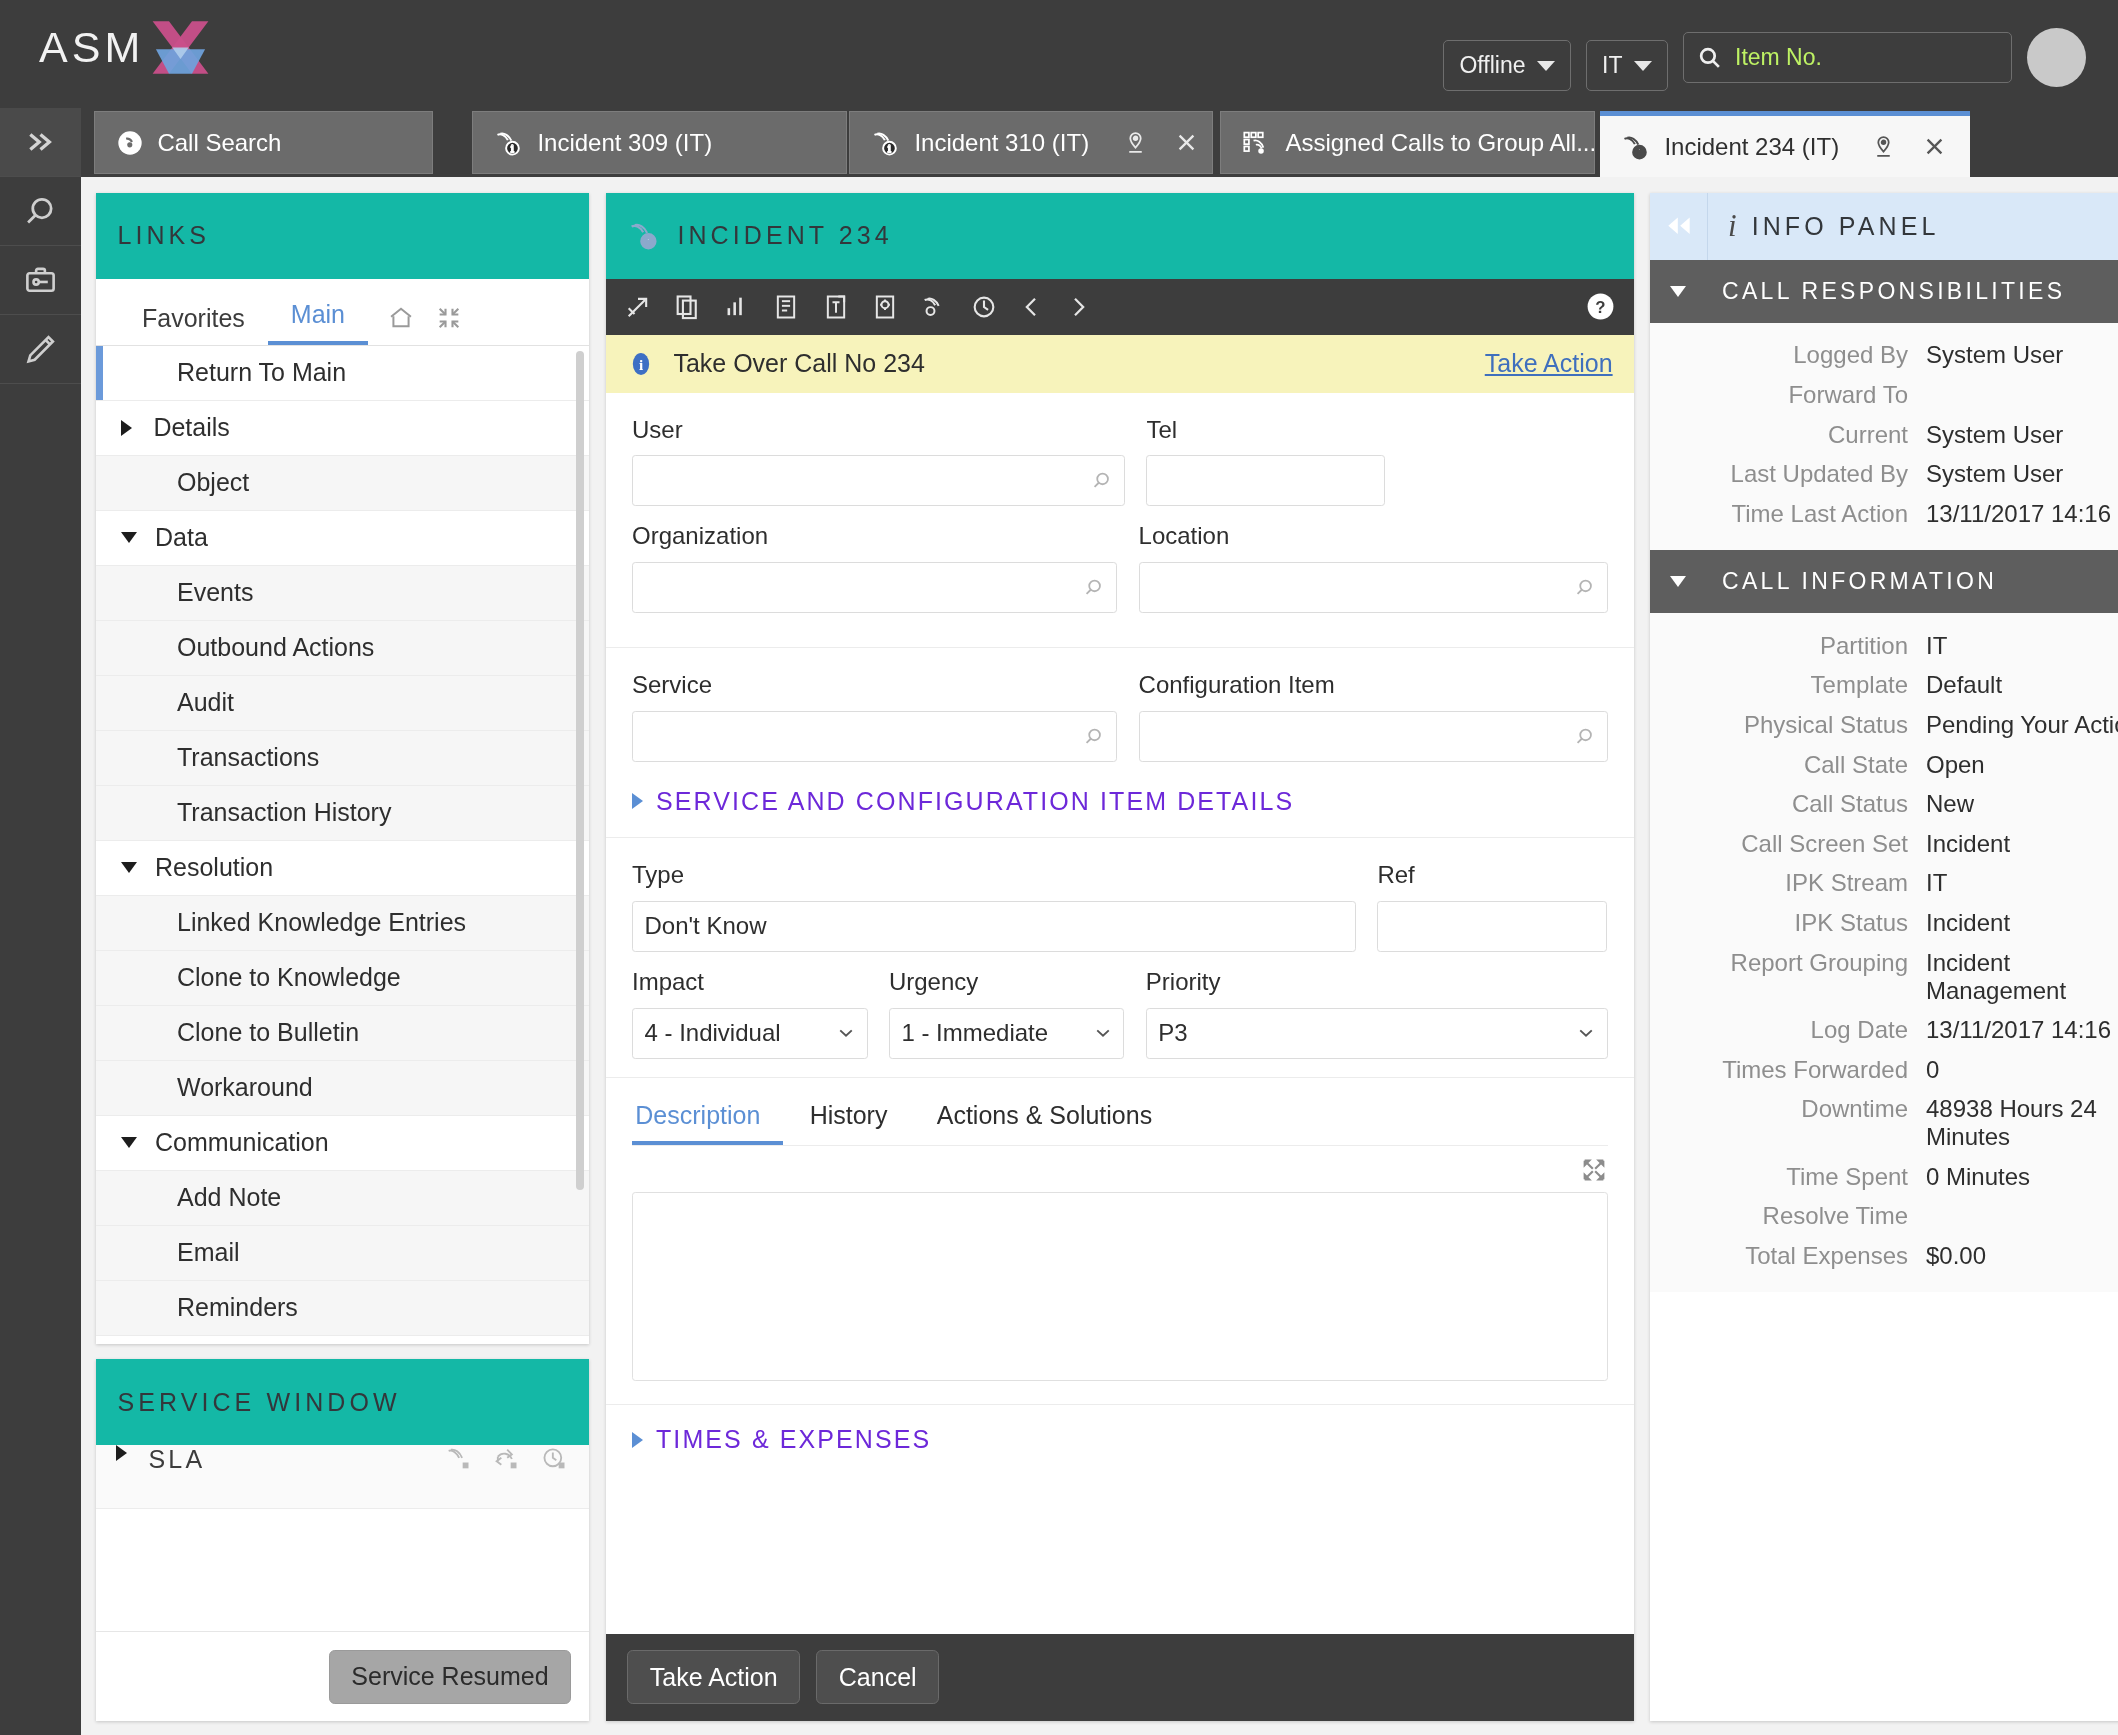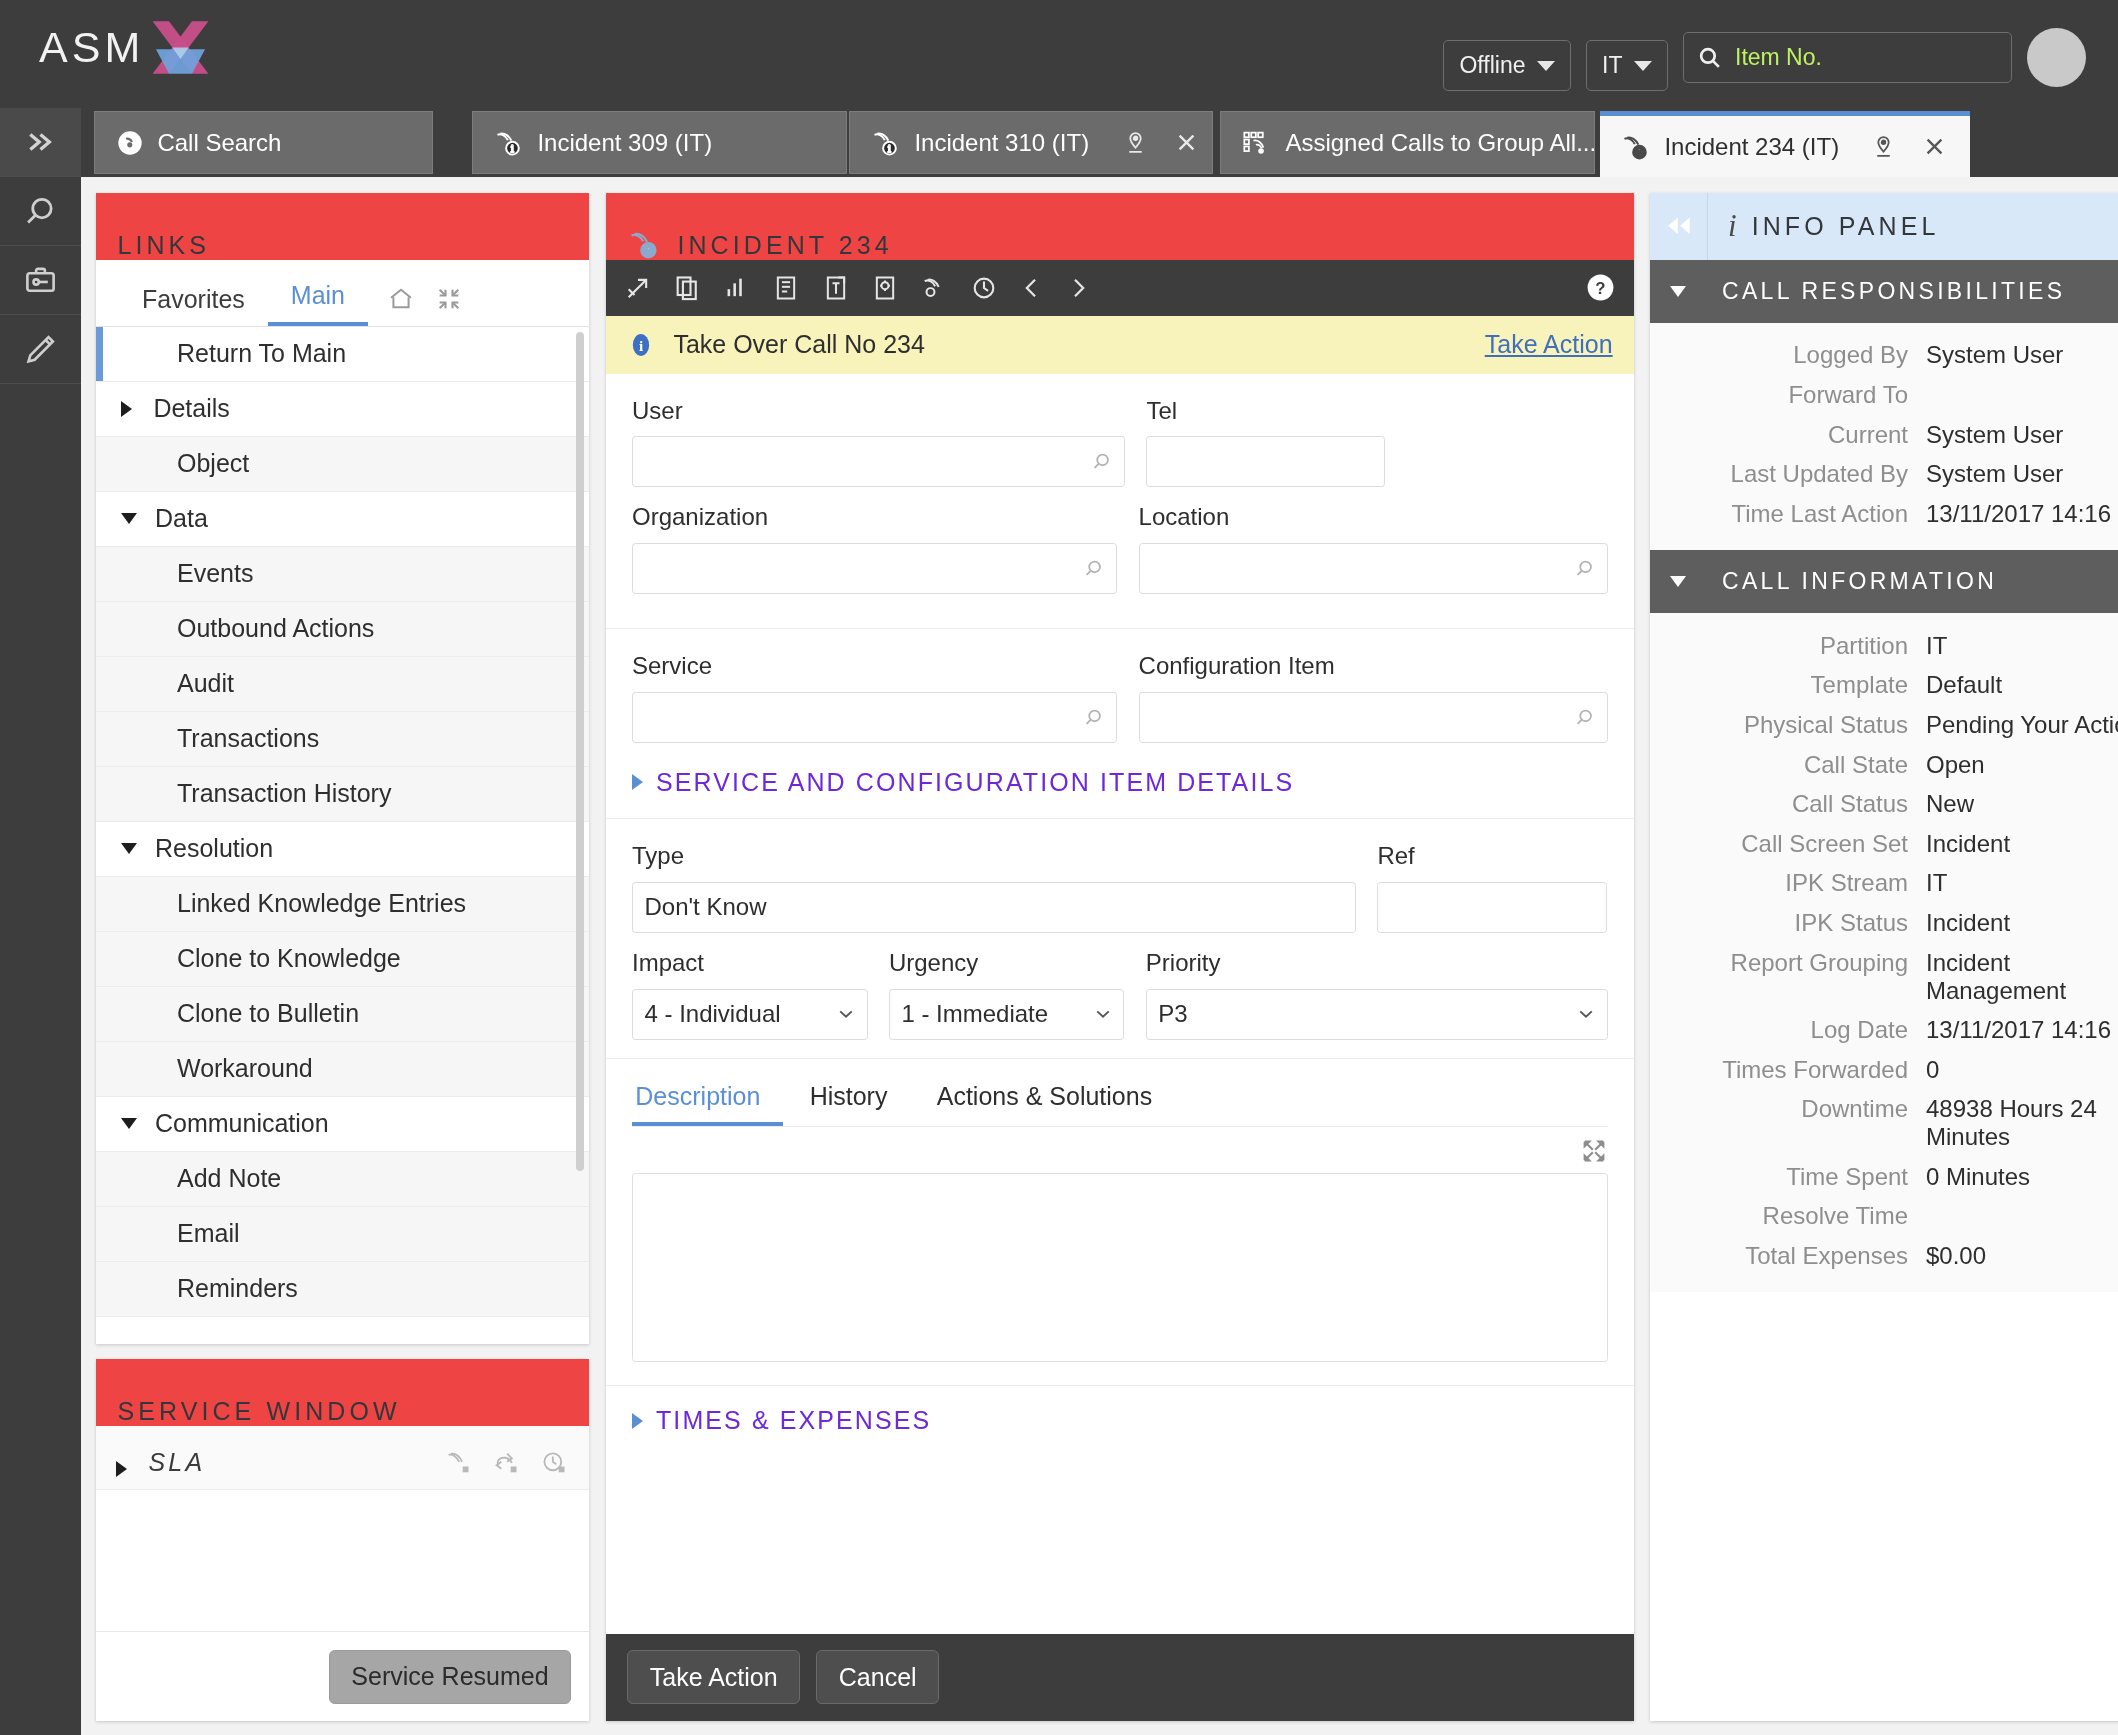--- a/index.html
+++ b/index.html
@@ -80,21 +80,21 @@
 
   
   .canvas {
     position: absolute; left: 81px; top: 177px;
     width: 2038px; height: 1559px; background: #f2f2f2;
   }
 
   
   .panel { background: #fff; box-shadow: 0 0.8px 3.3px rgba(0,0,0,.18); }
   .panel-head {
-    background: #ef4444; height: 67px; display: flex; align-items: flex-end;
+    background: #14b8a6; height: 86px; display: flex; align-items: center;
     padding: 0 21.4px; gap: 15px;
   }
   .panel-title {
     font-size: 25px; letter-spacing: 4.1px; color: #33373b; font-weight: 400;
   }
 
   
   .links {
     position: absolute; left: 15px; top: 15.6px; width: 493px; height: 1151px;
     display: flex; flex-direction: column;
@@ -136,21 +136,21 @@
     background: #cfcfcf; border-radius: 4.1px;
   }
 
   
   .svcwin {
     position: absolute; left: 15px; top: 1182px; width: 493px; height: 362px;
     display: flex; flex-direction: column;
   }
   .sla-row {
     height: 64px; background: #fafafa; border-bottom: 0.8px solid #ececec;
-    display: flex; align-items: flex-end; padding: 12px 20px; font-style: italic;
+    display: flex; align-items: flex-start; padding: 0 20px;
   }
   .sla-label { font-size: 25px; letter-spacing: 3.3px; color: #3c3c3c; }
   .sla-icons { margin-left: auto; display: flex; gap: 18px; }
   .svc-body { flex: 1; background: #fff; border-bottom: 0.8px solid #e6e6e6; }
   .svc-foot {
     height: 89px; background: #fff; display: flex; align-items: center;
     justify-content: flex-end; padding-right: 18px;
   }
   .btn-grey {
     background: #a6a6a6; color: #2b2b2b; border: 0.8px solid #9a9a9a;

